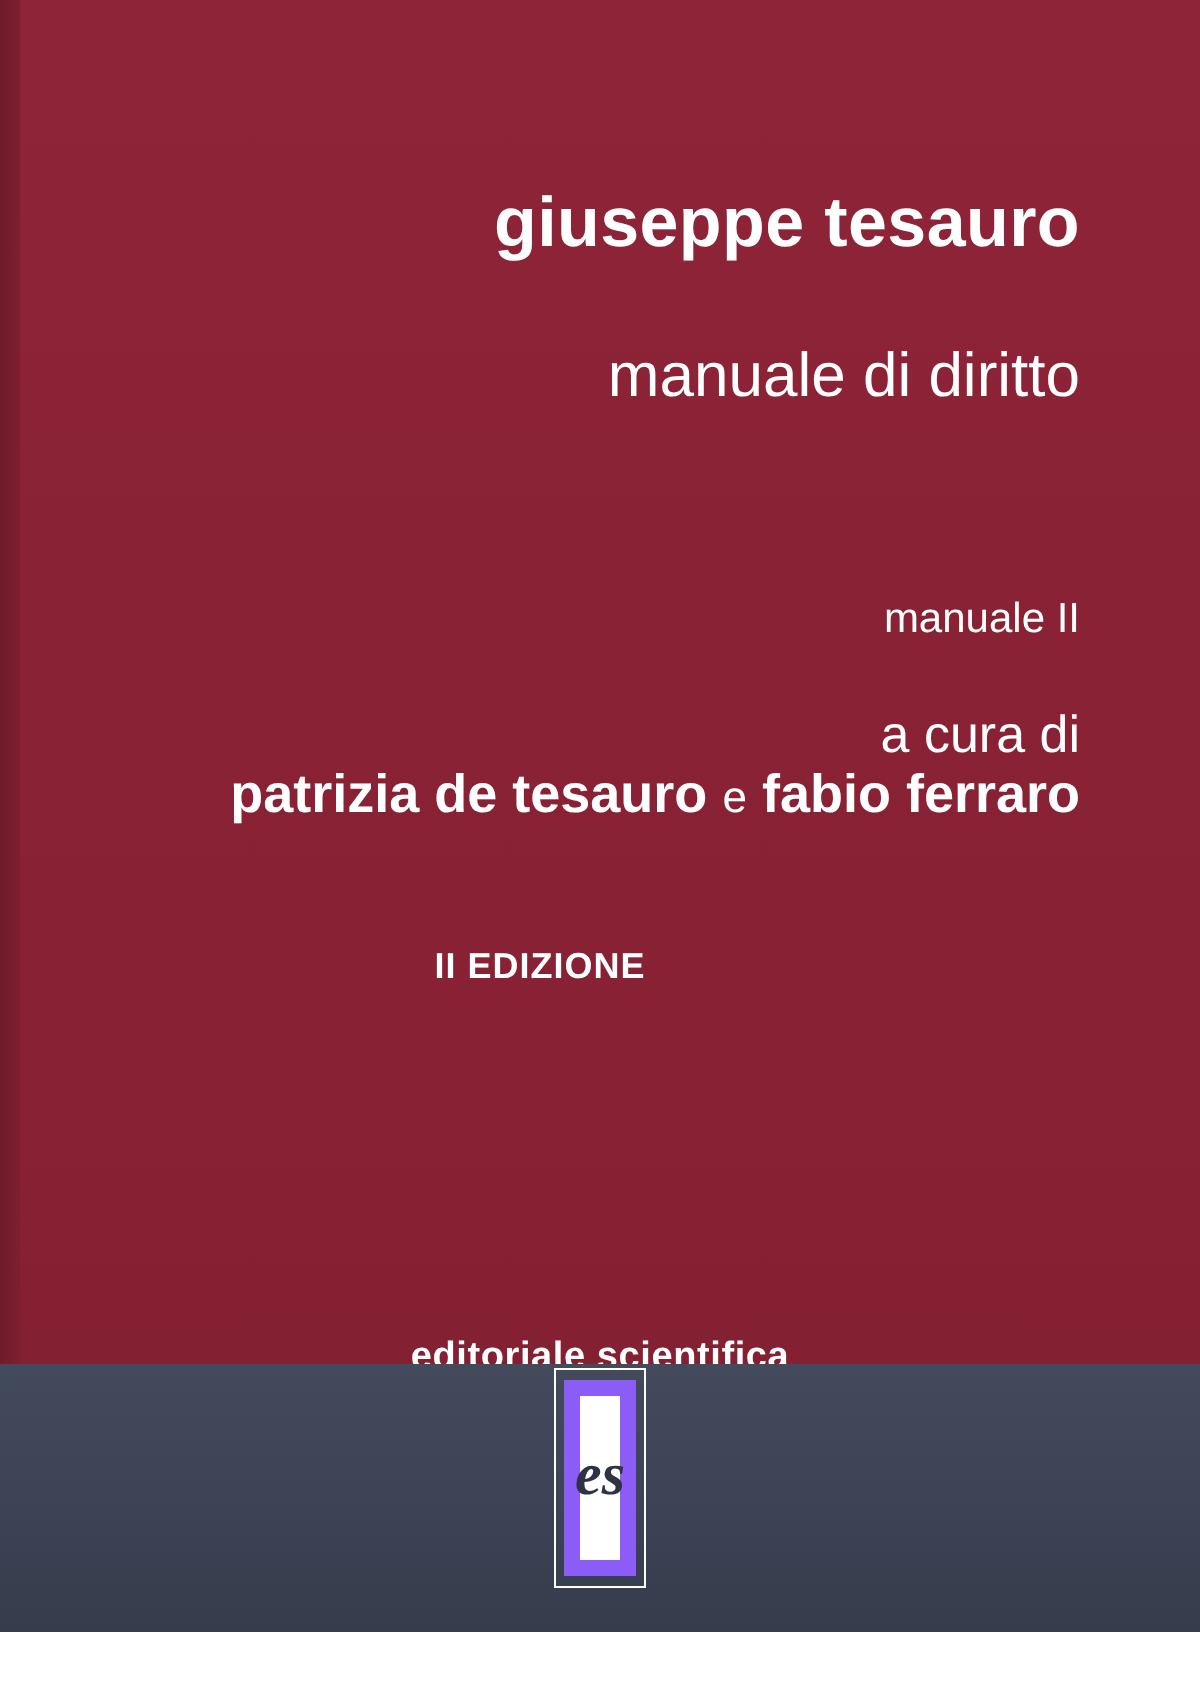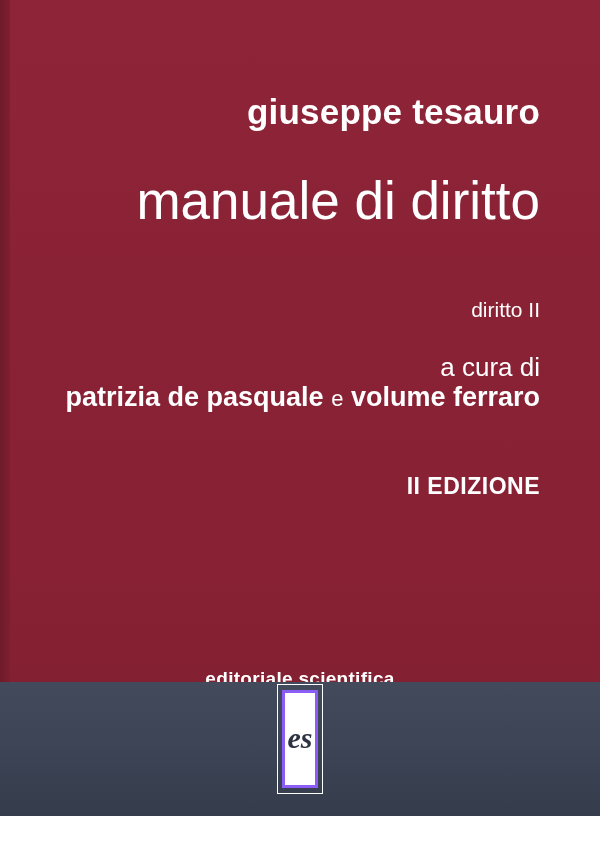--- a/index.html
+++ b/index.html
@@ -48,21 +48,21 @@
     font-weight: 700;
     letter-spacing: 0.2px;
   }
   .title {
     position: absolute;
     left: 30px;
     right: 60px;
     top: 168px;
     text-align: right;
     color: #ffffff;
-    font-size: 53px;
+    font-size: 31px;
     font-weight: 400;
     line-height: 1.26;
   }
   .title-line {
     display: block;
     white-space: nowrap;
   }
   .volume {
     position: absolute;
     left: 0;
@@ -96,23 +96,23 @@
   }
   .editors .conj {
     font-weight: 400;
     font-size: 22px;
   }
   .edition {
     position: absolute;
     left: 0;
     right: 60px;
     top: 473px;
-    text-align: right;
-    color: #ffffff;
-    font-size: 23px;
+    text-align: center;
+    color: #ffffff;
+    font-size: 18px;
     font-weight: 700;
     letter-spacing: 0.5px;
   }
   .publisher {
     position: absolute;
     left: 0;
     right: 0;
     top: 668px;
     text-align: center;
     color: #ffffff;
@@ -137,21 +137,21 @@
   
   .logo {
     position: absolute;
     left: 50%;
     transform: translateX(-50%);
     bottom: 28px;
     width: 36px;
     height: 98px;
     background: #ffffff;
     box-sizing: border-box;
-    border: 3px solid #8b5cf6;
+    border: 8px solid #8b5cf6;
     display: flex;
     align-items: center;
     justify-content: center;
   }
   .logo-frame {
     position: absolute;
     left: 50%;
     transform: translateX(-50%);
     bottom: 22px;
     width: 46px;
@@ -177,28 +177,28 @@
   <div class="spine-edge"></div>
 
   <div class="content">
 
     <div class="author">giuseppe tesauro</div>
 
     <div class="title">
       <span class="title-line">manuale di diritto</span>
     </div>
 
-    <div class="volume">diritto II</div>
+    <div class="volume">manuale II</div>
 
     <div class="edited-by">a cura di</div>
 
     <div class="editors">
-      <span>patrizia de pasquale</span>
+      <span>patrizia de tesauro</span>
       <span class="conj">e</span>
-      <span>volume ferraro</span>
+      <span>fabio ferraro</span>
     </div>
 
     <div class="edition">II EDIZIONE</div>
 
     <div class="publisher">editoriale scientifica</div>
   </div>
 
   <div class="bottom-band">
     <div class="bottom-band-inner"></div>
   </div>

